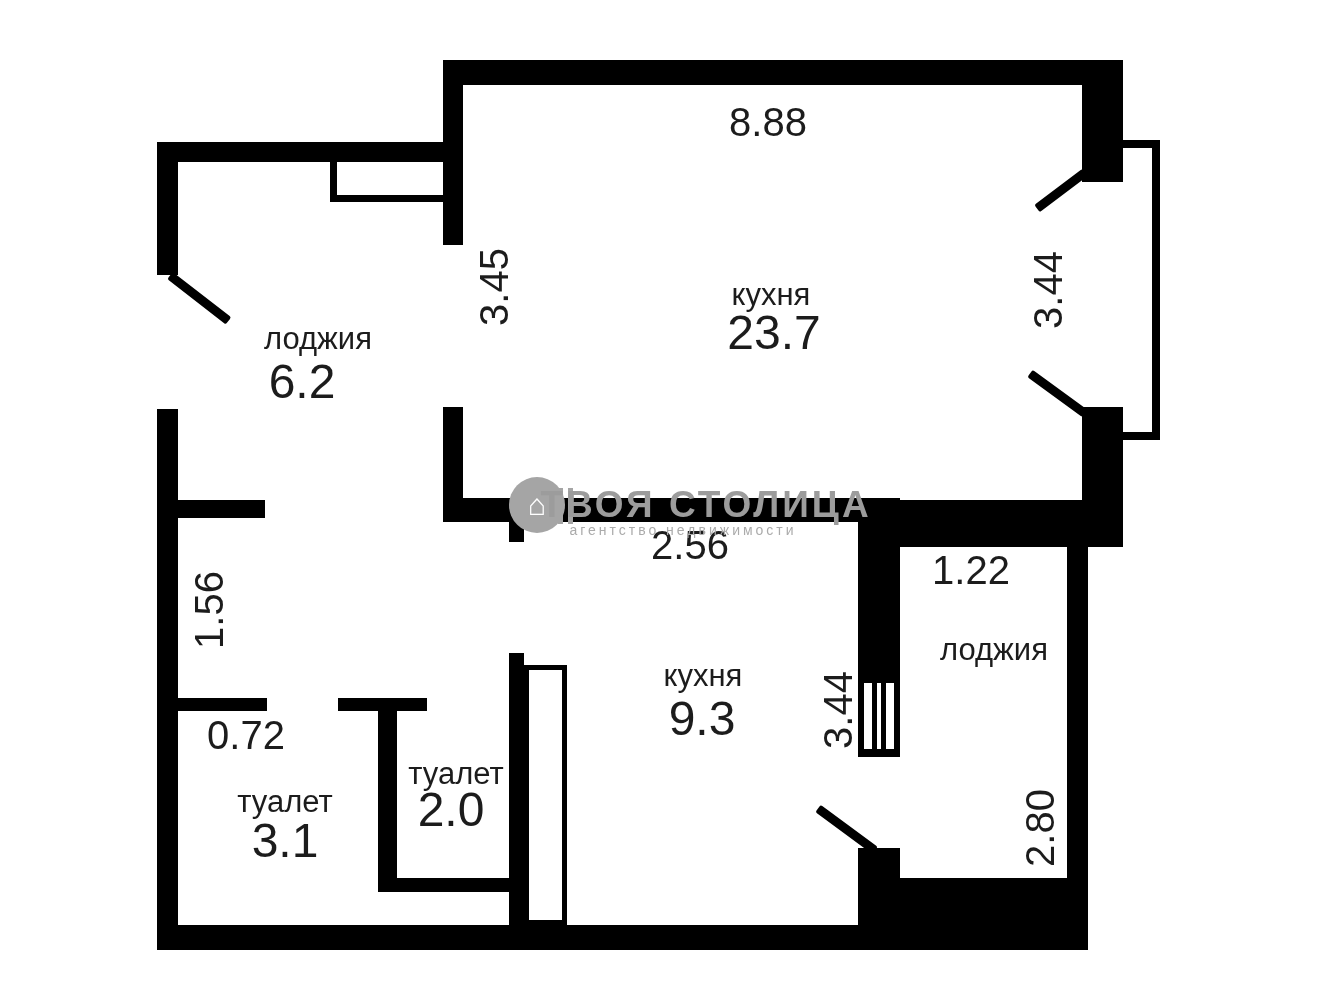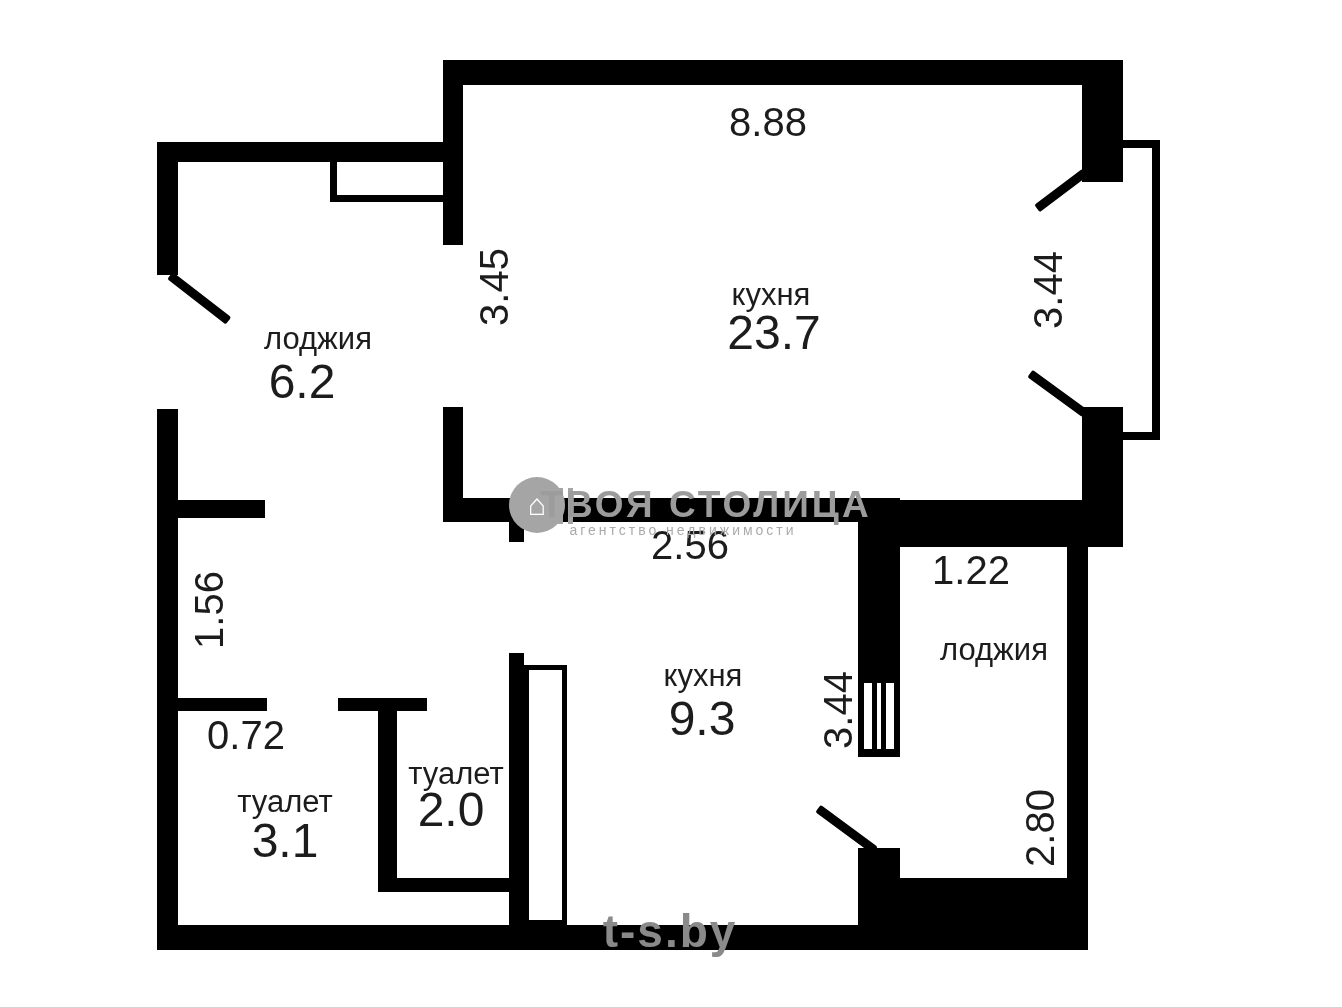--- a/index.html
+++ b/index.html
@@ -126,15 +126,14 @@
   <div class="label room-area" style="left:285px;top:841px">3.1</div>
   <div class="label room-name" style="left:456px;top:773px">туалет</div>
   <div class="label room-area" style="left:451px;top:810px">2.0</div>
 
   <div class="wm-logo" style="left:509px;top:477px">
     <span class="house">⌂</span>
   </div>
   <div class="wm-bars" style="left:548px;top:488px"></div>
   <div class="wm wm-brand" style="left:706px;top:505px">ТВОЯ СТОЛИЦА</div>
   <div class="wm wm-tagline" style="left:683px;top:530px">агентство недвижимости</div>
-  <div class="wm wm-site" style="left:670px;top:931px">t-s.by</div>
 
 </div>
 
 </body></html>

